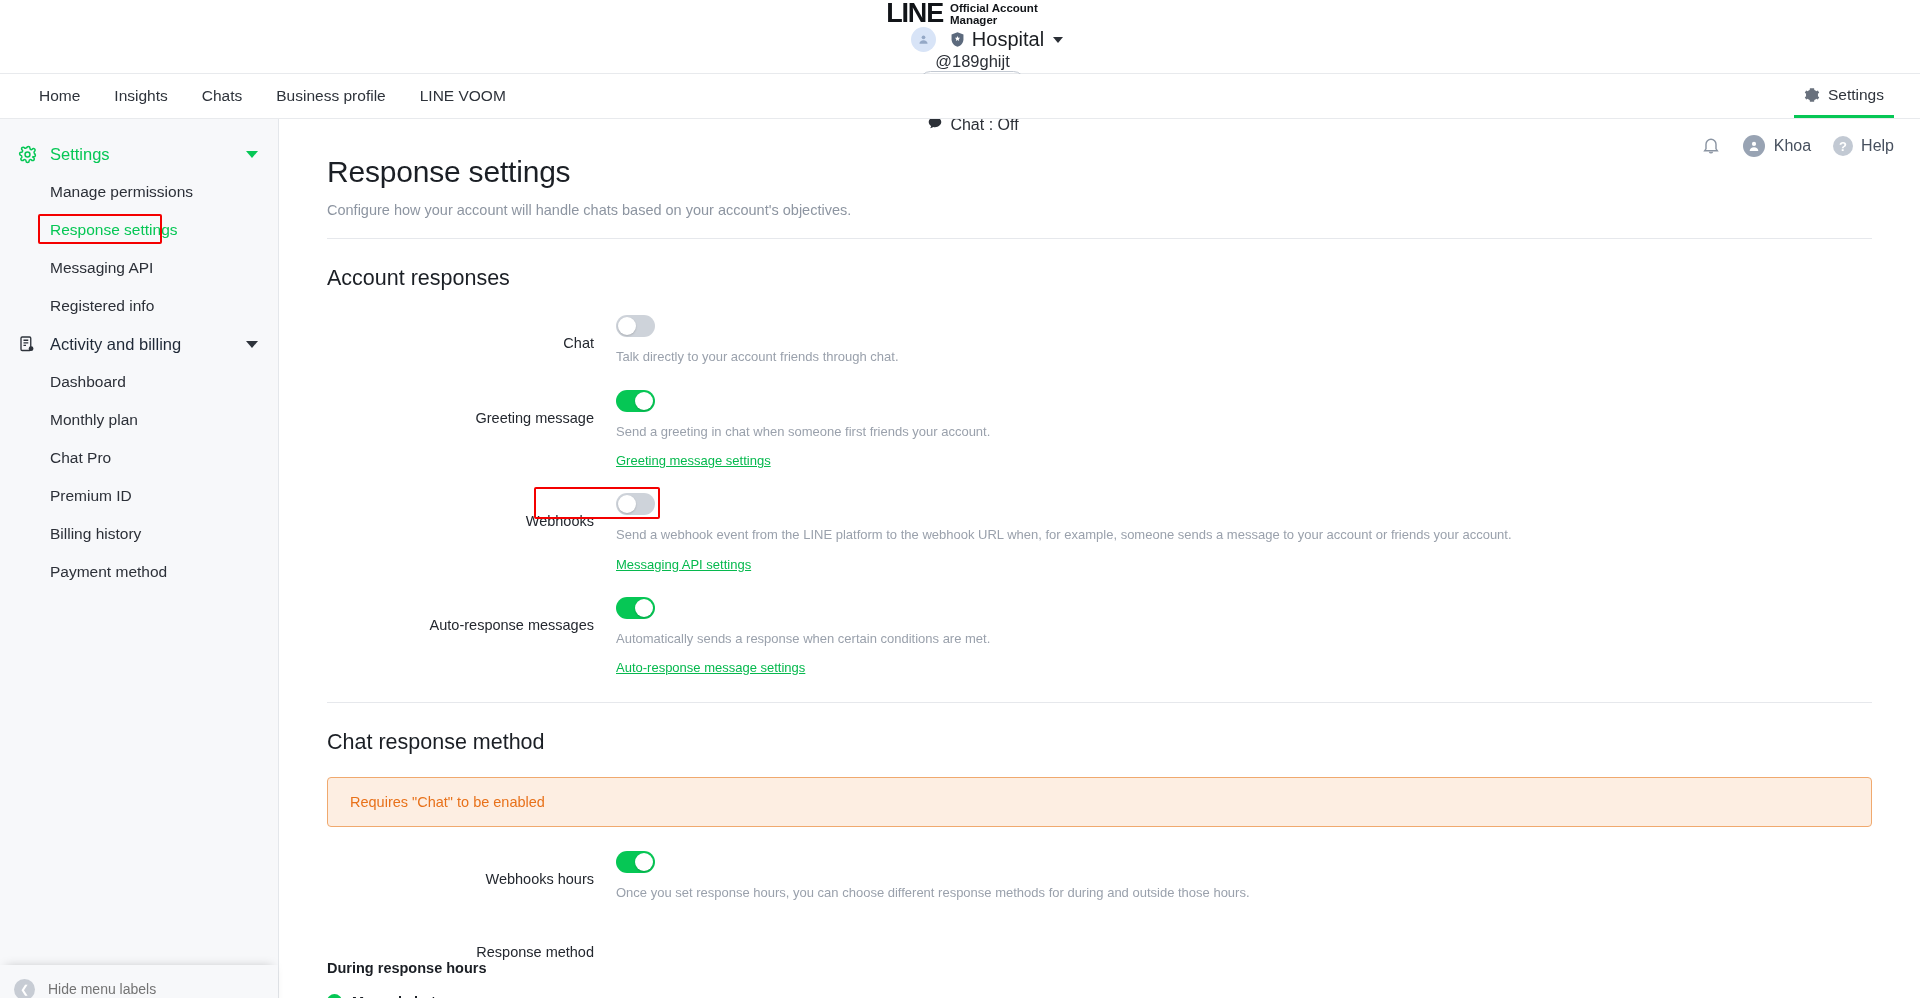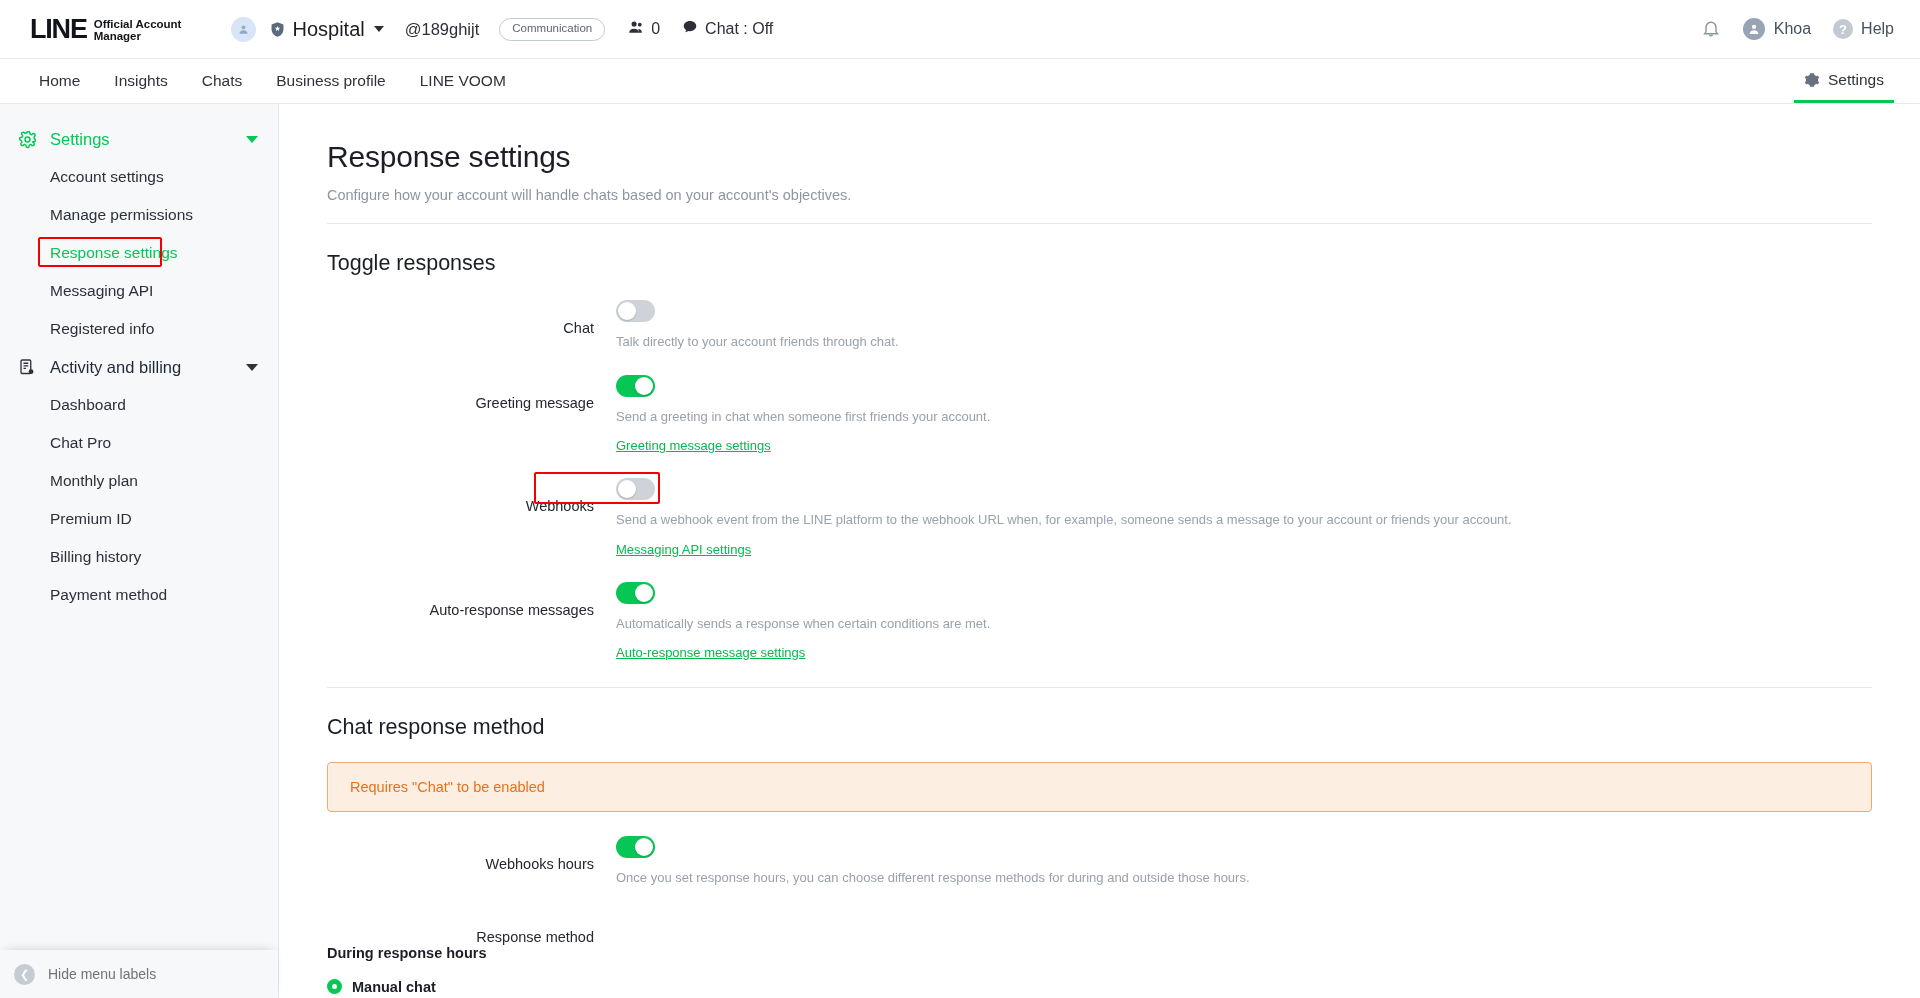--- a/index.html
+++ b/index.html
@@ -6,27 +6,28 @@
   html, body {
     width: 1920px; height: 998px;
     font-family: "Liberation Sans", sans-serif;
     background: #ffffff;
     overflow: hidden;
     -webkit-font-smoothing: antialiased;
   }
 
   
   .topbar {
-    height: 59px;
+    height: 74px;
     display: flex;
     align-items: center;
     padding: 0 26px 0 30px;
     border-bottom: 1px solid #e8eaed;
     background: #fff;
     position: relative;
+    flex-direction: column;
   }
   .brand { display: flex; align-items: flex-end; gap: 7px; }
   .brand-line {
     font-weight: 800;
     font-size: 27px;
     letter-spacing: -1.2px;
     color: #111418;
     line-height: 1;
     font-family: "Liberation Sans", sans-serif;
   }
@@ -396,23 +397,20 @@
         <svg width="19" height="19" viewBox="0 0 24 24" fill="none" stroke="currentColor" stroke-width="1.9">
             <circle cx="12" cy="12" r="3.1"></circle>
             <path d="M19.4 14.2a1.6 1.6 0 00.3 1.8l.1.1a2 2 0 11-2.8 2.8l-.1-.1a1.6 1.6 0 00-1.8-.3 1.6 1.6 0 00-1 1.5v.2a2 2 0 11-4 0V20a1.6 1.6 0 00-1-1.5 1.6 1.6 0 00-1.8.3l-.1.1a2 2 0 11-2.8-2.8l.1-.1a1.6 1.6 0 00.3-1.8 1.6 1.6 0 00-1.5-1H4a2 2 0 010-4h.2a1.6 1.6 0 001.5-1 1.6 1.6 0 00-.3-1.8l-.1-.1a2 2 0 112.8-2.8l.1.1a1.6 1.6 0 001.8.3h.1a1.6 1.6 0 001-1.5V4a2 2 0 114 0v.2a1.6 1.6 0 001 1.5 1.6 1.6 0 001.8-.3l.1-.1a2 2 0 112.8 2.8l-.1.1a1.6 1.6 0 00-.3 1.8v.1a1.6 1.6 0 001.5 1H20a2 2 0 010 4h-.2a1.6 1.6 0 00-1.5 1z"></path>
           </svg>
       </span>
       <span class="gl">Settings</span>
       <span class="grp-caret"></span>
     </div>
 
     <div class="side-item">
-      <span>Account settings</span>
-    </div>
-    <div class="side-item">
       <span>Manage permissions</span>
     </div>
     <div class="side-item current">
       <span>Response settings</span>
       <span class="hl-box"></span>
     </div>
     <div class="side-item">
       <span>Messaging API</span>
     </div>
     <div class="side-item">
@@ -428,24 +426,24 @@
           </svg>
       </span>
       <span class="gl">Activity and billing</span>
       <span class="grp-caret dark"></span>
     </div>
 
     <div class="side-item">
       <span>Dashboard</span>
     </div>
     <div class="side-item">
+      <span>Monthly plan</span>
+    </div>
+    <div class="side-item">
       <span>Chat Pro</span>
-    </div>
-    <div class="side-item">
-      <span>Monthly plan</span>
     </div>
     <div class="side-item">
       <span>Premium ID</span>
     </div>
     <div class="side-item">
       <span>Billing history</span>
     </div>
     <div class="side-item">
       <span>Payment method</span>
     </div>
@@ -455,21 +453,21 @@
       <span class="lbl">Hide menu labels</span>
     </div>
   </div>
 
   <div class="main">
 
     <div class="page-title">Response settings</div>
     <div class="page-sub">Configure how your account will handle chats based on your account's objectives.</div>
     <div class="hr"></div>
 
-    <div class="section-title">Toggle responses</div>
+    <div class="section-title">Account responses</div>
 
     <div class="row">
       <div class="row-label">Chat</div>
       <div class="row-body">
         <div class="switch">
             <span class="knob"></span>
           </div>
         <div class="desc">Talk directly to your account friends through chat.</div>
       </div>
     </div>

